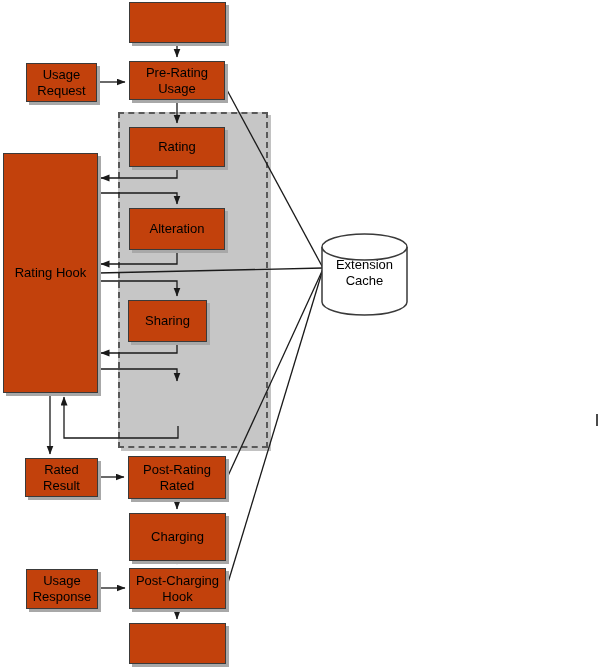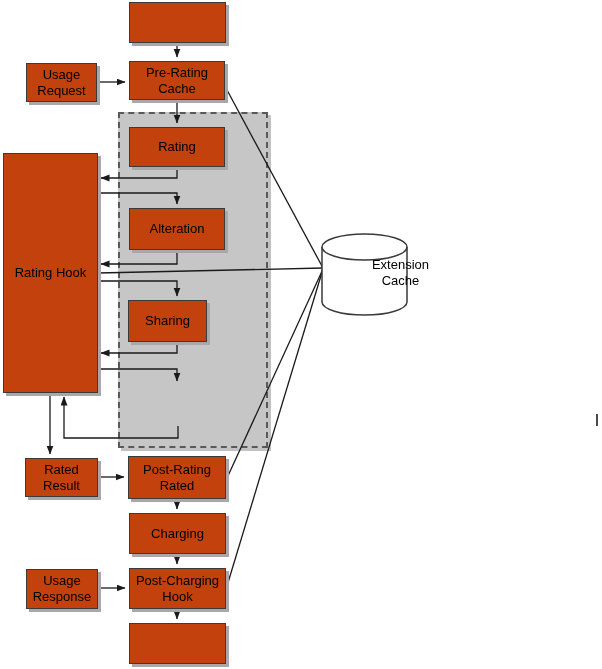--- a/index.html
+++ b/index.html
@@ -48,41 +48,40 @@
   }
   .cyl-label {
     position: absolute;
     left: 322px; top: 241px;
     width: 85px; height: 64px;
     display: flex; align-items: center; justify-content: center;
     text-align: center;
     font-size: 13px; line-height: 16px;
     color: #000;
     z-index: 3;
-    padding-left: 36px;
   }
   .edge-mark {
     position: absolute;
     left: 596px; top: 414px;
     width: 2px; height: 12px;
     background: #4a4a4a;
     z-index: 4;
   }
   
   #top-box            { left: 129px; top: 2px;   width: 97px; height: 41px; }
   #usage-request      { left: 26px;  top: 63px;  width: 71px; height: 39px; }
   #pre-rating-hook    { left: 129px; top: 61px;  width: 96px; height: 39px; }
   #rating             { left: 129px; top: 127px; width: 96px; height: 40px; }
   #alteration         { left: 129px; top: 208px; width: 96px; height: 42px; }
   #sharing            { left: 128px; top: 300px; width: 79px; height: 42px; }
   #taxation           { left: 130px; top: 385px; width: 96px; height: 41px; }
   #rating-hook        { left: 3px;   top: 153px; width: 95px; height: 240px; }
   #rated-result       { left: 25px;  top: 458px; width: 73px; height: 39px; }
   #post-rating-hook   { left: 128px; top: 456px; width: 98px; height: 43px; }
-  #charging           { left: 129px; top: 513px; width: 97px; height: 41px; }
+  #charging           { left: 129px; top: 513px; width: 97px; height: 48px; }
   #usage-response     { left: 26px;  top: 569px; width: 72px; height: 40px; }
   #post-charging-hook { left: 129px; top: 568px; width: 97px; height: 41px; }
   #bottom-box         { left: 129px; top: 623px; width: 97px; height: 41px; }
 </style>
 </head>
 <body>
 
 <div id="canvas">
 
   <div class="group"></div>
@@ -123,21 +122,21 @@
     <g stroke="#3a3a3a" stroke-width="1.5" fill="#ffffff">
       <path d="M322,247 L322,302 A42.5,13 0 0 0 407,302 L407,247"></path>
       <ellipse cx="364.5" cy="247" rx="42.5" ry="13"></ellipse>
     </g>
   </svg>
 
   <div class="node" id="top-box"></div>
 
   <div class="node" id="usage-request">Usage Request</div>
 
-  <div class="node" id="pre-rating-hook">Pre-Rating Cache</div>
+  <div class="node" id="pre-rating-hook">Pre-Rating Usage</div>
 
   <div class="node" id="rating">Rating</div>
 
   <div class="node" id="alteration">Alteration</div>
 
   <div class="node" id="sharing">Sharing</div>
 
 
   <div class="node" id="rating-hook">Rating Hook</div>
 

